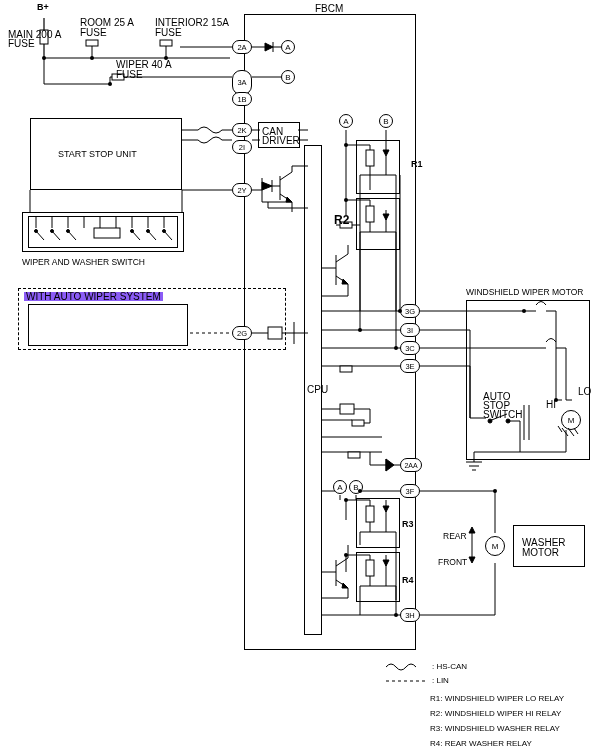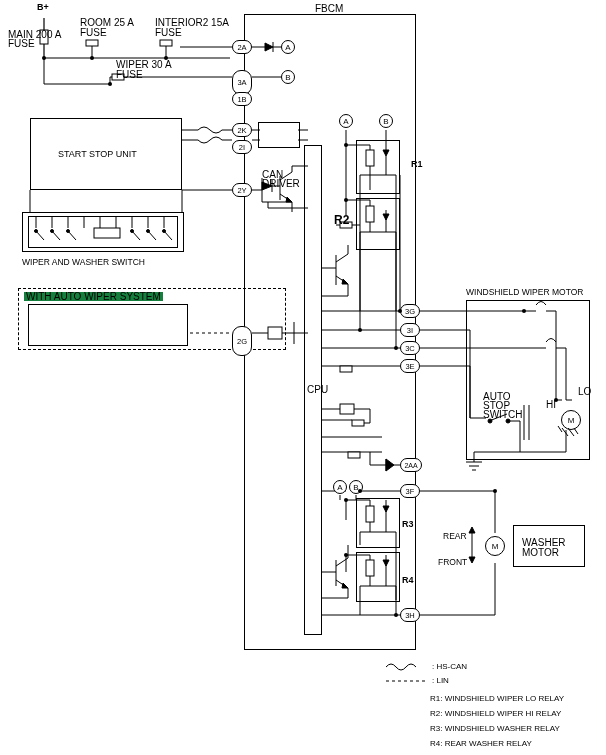--- a/index.html
+++ b/index.html
@@ -262,21 +262,21 @@
     </g>
   </svg>
 
   <div class="box thick" style="left:244px;top:14px;width:172px;height:636px;"></div>
   <div class="lbl" style="left:315px;top:4px;">FBCM</div>
 
   <div class="box" style="left:304px;top:145px;width:18px;height:490px;"></div>
   <div class="lbl" style="left:307px;top:385px;width:12px;text-align:center;">CPU</div>
 
   <div class="box" style="left:258px;top:122px;width:42px;height:26px;"></div>
-  <div class="lbl" style="left:262px;top:127px;margin-top:43px;">CAN
+  <div class="lbl" style="left:262px;top:127px;">CAN
 DRIVER</div>
 
   <div class="box" style="left:30px;top:118px;width:152px;height:72px;"></div>
   <div class="lbl" style="left:58px;top:150px;font-size:9px;">START STOP UNIT</div>
 
   <div class="box" style="left:22px;top:212px;width:162px;height:40px;"></div>
   <div class="box" style="left:28px;top:216px;width:150px;height:32px;"></div>
   <div class="lbl" style="left:22px;top:258px;font-size:8.5px;">WIPER AND WASHER SWITCH</div>
   <svg width="606" height="755" style="pointer-events:none;">
     <g stroke="#000" fill="none">
@@ -302,21 +302,21 @@
       <line x1="148" y1="231" x2="156" y2="240"></line>
         <line x1="164" y1="231" x2="172" y2="240"></line>
       <rect x="94" y="228" width="26" height="10" fill="#fff"></rect>
       <line x1="182" y1="190" x2="182" y2="212"></line>
       <line x1="30" y1="190" x2="30" y2="212"></line>
       <line x1="30" y1="190" x2="30" y2="190"></line>
     </g>
   </svg>
 
   <div class="dash" style="left:18px;top:288px;width:268px;height:62px;"></div>
-  <div class="lbl" style="left:24px;top:292px;background:#15803d;padding:0 2px;">WITH AUTO WIPER SYSTEM</div>
+  <div class="lbl" style="left:24px;top:292px;background:#8b5cf6;padding:0 2px;">WITH AUTO WIPER SYSTEM</div>
   <div class="box" style="left:28px;top:304px;width:160px;height:42px;"></div>
 
   <div class="box" style="left:466px;top:300px;width:124px;height:160px;"></div>
   <div class="lbl" style="left:466px;top:288px;font-size:8.5px;">WINDSHIELD WIPER MOTOR</div>
   <div class="lbl" style="left:483px;top:392px;line-height:9px;">AUTO
 STOP
 SWITCH</div>
   <div class="circ ctr" style="left:561px;top:410px;width:20px;height:20px;">M</div>
   <svg width="606" height="755" style="pointer-events:none;">
     <g stroke="#000" fill="none">
@@ -336,30 +336,30 @@
   <div class="lbl" style="left:443px;top:532px;font-size:8.5px;">REAR</div>
   <div class="lbl" style="left:438px;top:558px;font-size:8.5px;">FRONT</div>
 
   <div class="lbl b" style="left:37px;top:3px;font-size:9px;">B+</div>
   <div class="lbl" style="left:8px;top:30px;line-height:9px;">MAIN 200 A
 FUSE</div>
   <div class="lbl" style="left:80px;top:18px;line-height:10px;">ROOM 25 A
 FUSE</div>
   <div class="lbl" style="left:155px;top:18px;line-height:10px;">INTERIOR2 15A
 FUSE</div>
-  <div class="lbl" style="left:116px;top:60px;line-height:10px;">WIPER 30 A
+  <div class="lbl" style="left:116px;top:60px;line-height:10px;">WIPER 40 A
 FUSE</div>
 
   <div class="term ctr" style="left:232px;top:40px;width:20px;height:14px;">2A</div>
   <div class="term ctr" style="left:232px;top:70px;width:20px;height:25px;">3A</div>
   <div class="term ctr" style="left:232px;top:92px;width:20px;height:14px;">1B</div>
   <div class="term ctr" style="left:232px;top:123px;width:20px;height:14px;">2K</div>
   <div class="term ctr" style="left:232px;top:140px;width:20px;height:14px;">2I</div>
   <div class="term ctr" style="left:232px;top:183px;width:20px;height:14px;">2Y</div>
-  <div class="term ctr" style="left:232px;top:326px;width:20px;height:30px;">2G</div>
+  <div class="term ctr" style="left:232px;top:326px;width:20px;height:14px;">2G</div>
 
   <div class="term ctr" style="left:400px;top:304px;width:20px;height:14px;">3G</div>
   <div class="term ctr" style="left:400px;top:323px;width:20px;height:14px;">3I</div>
   <div class="term ctr" style="left:400px;top:341px;width:20px;height:14px;">3C</div>
   <div class="term ctr" style="left:400px;top:359px;width:20px;height:14px;">3E</div>
   <div class="term ctr" style="left:400px;top:458px;width:22px;height:14px;font-size:7px;">2AA</div>
   <div class="term ctr" style="left:400px;top:484px;width:20px;height:14px;">3F</div>
   <div class="term ctr" style="left:400px;top:608px;width:20px;height:14px;">3H</div>
 
   <div class="circ ctr" style="left:281px;top:40px;width:14px;height:14px;">A</div>

